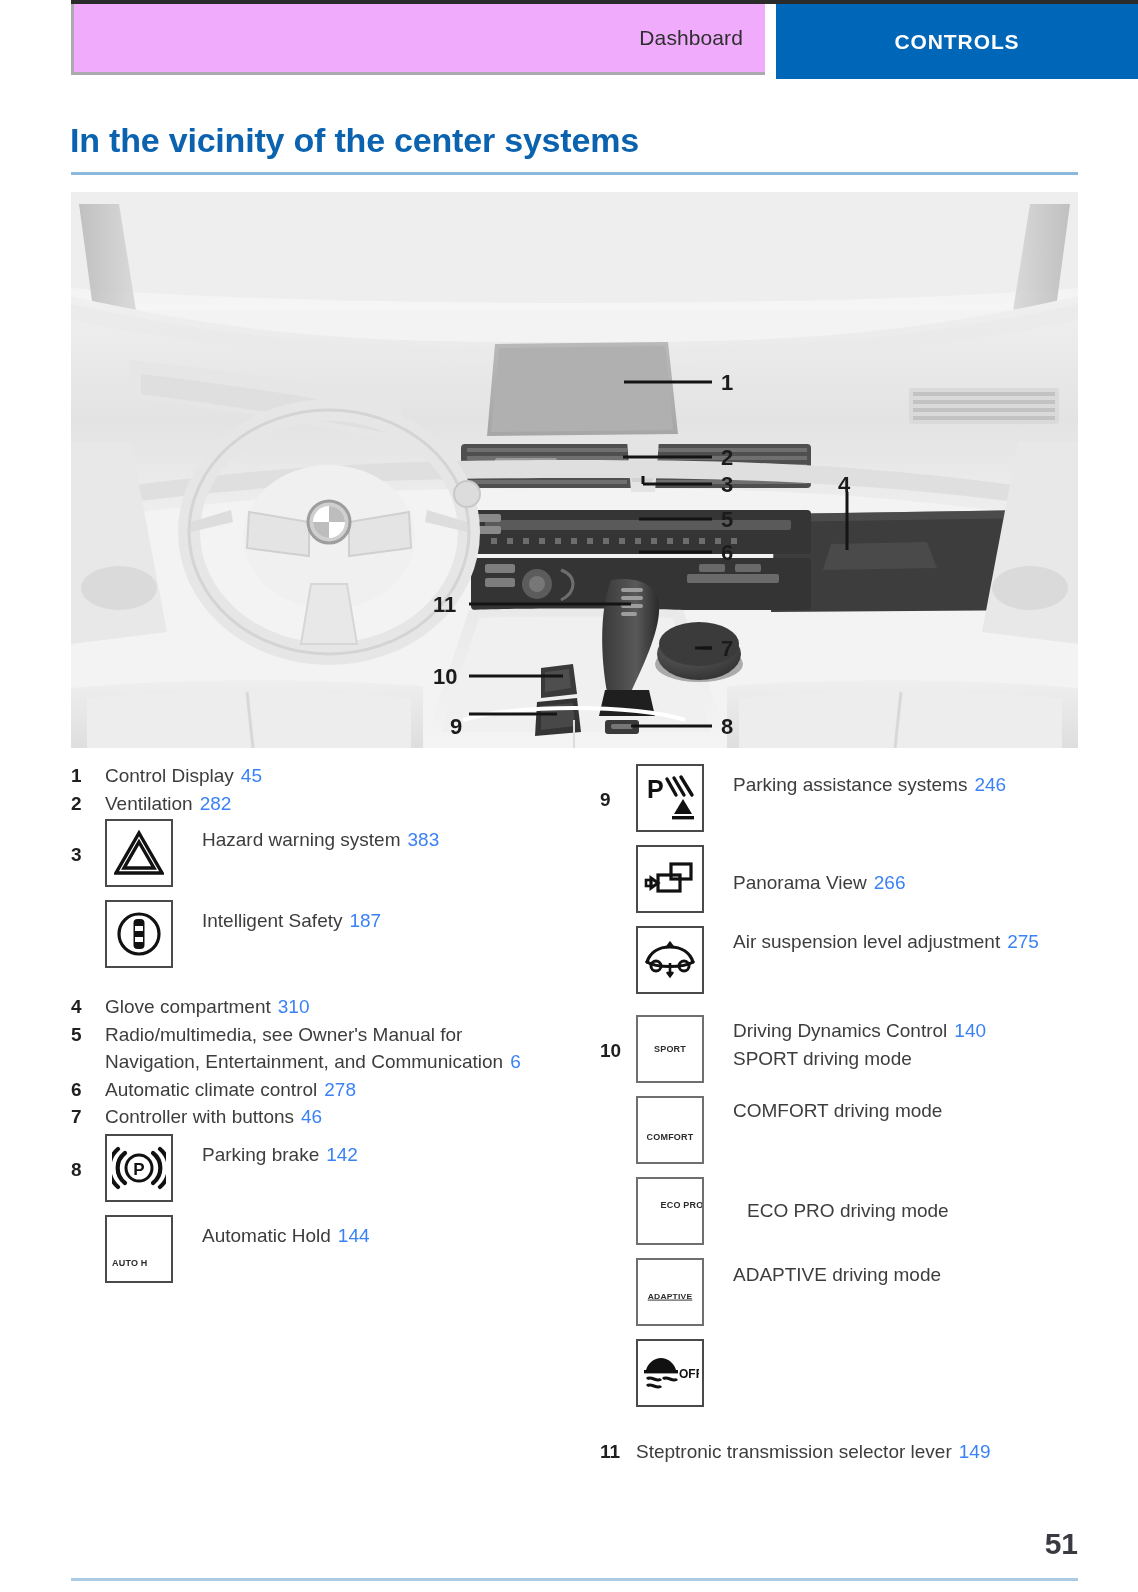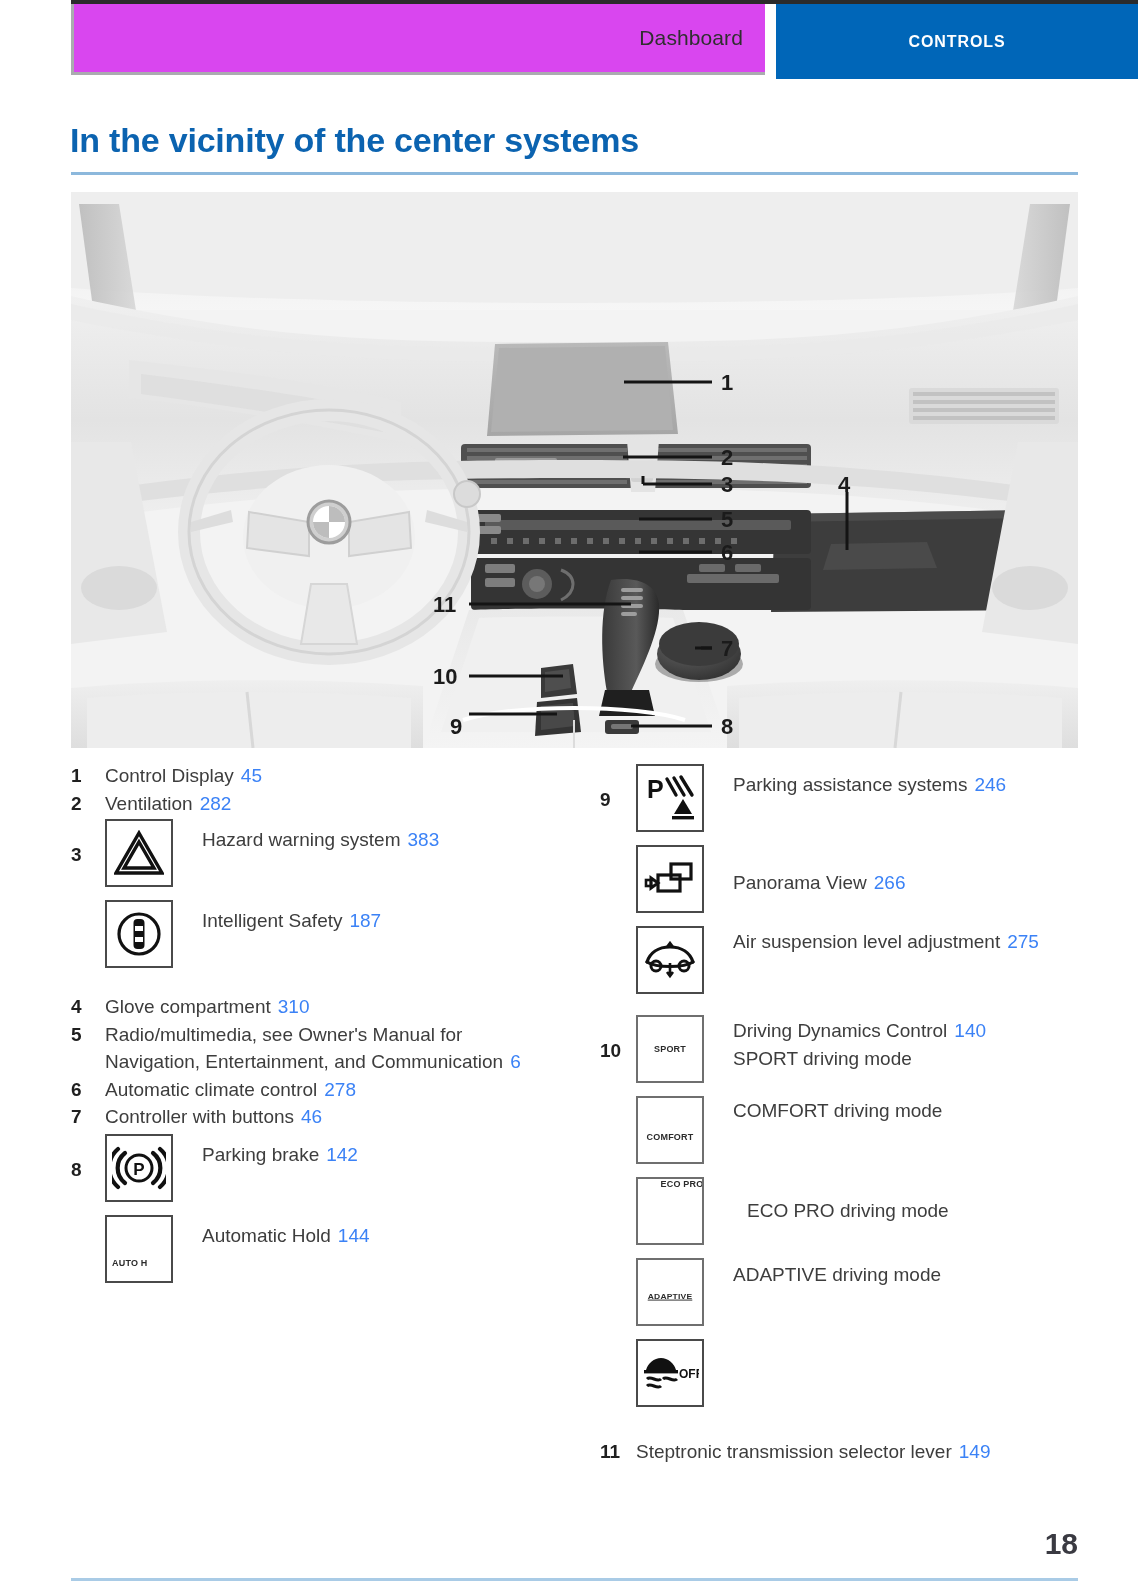--- a/index.html
+++ b/index.html
@@ -31,21 +31,21 @@
     width: 1067px;
     height: 4px;
     background: #2b2b2b;
   }
   .tab-white {
     position: absolute;
     left: 0;
     top: 4px;
     width: 694px;
     height: 71px;
-    background: #d946ef;
+    background: #f0abfc;
     border-left: 3px solid #aaabaf;
     border-bottom: 3px solid #aaabaf;
     box-sizing: border-box;
     display: flex;
     align-items: center;
     justify-content: flex-end;
   }
   .tab-white-label {
     font-size: 21px;
     color: #2f2f2f;
@@ -57,21 +57,21 @@
     left: 705px;
     top: 4px;
     width: 362px;
     height: 75px;
     background: #0066b8;
     display: flex;
     align-items: center;
     justify-content: center;
   }
   .tab-blue-label {
-    font-size: 16px;
+    font-size: 21px;
     font-weight: bold;
     color: #ffffff;
     letter-spacing: 0.9px;
   }
 
   
   .page-heading {
     position: absolute;
     left: 70px;
     top: 121px;
@@ -574,21 +574,21 @@
   </div>
   <div class="icon-row" style="margin-top:13px;">
     <span class="row-num wide"></span>
     <span class="icon-box thin" style="align-items:center;">
       <span class="icon-label" style="padding-top:16px;">COMFORT</span>
     </span>
     <span class="icon-text" style="padding-top:1px;">COMFORT driving mode</span>
   </div>
   <div class="icon-row" style="margin-top:13px;">
     <span class="row-num wide"></span>
-    <span class="icon-box thin" style="align-items:flex-start;padding-left:24px;">
+    <span class="icon-box thin" style="align-items:center;padding-left:24px;">
       <span class="icon-label" style="padding-bottom:13px;">ECO PRO</span>
     </span>
     <span class="icon-text" style="padding-top:20px;margin-left:14px;">ECO PRO driving mode</span>
   </div>
   <div class="icon-row" style="margin-top:13px;">
     <span class="row-num wide"></span>
     <span class="icon-box thin" style="align-items:center;">
       <span class="icon-label" style="padding-top:8px; font-size:8.5px;text-decoration:underline;">ADAPTIVE</span>
     </span>
     <span class="icon-text" style="padding-top:3px;">ADAPTIVE driving mode</span>
@@ -609,14 +609,14 @@
 
   <div class="spacer-22"></div>
 
   <div class="row" style="margin-top:6px;">
     <span class="row-num wide">11</span>
     <span class="row-text"><span>Steptronic transmission selector lever</span><span class="pg">149</span></span>
   </div>
 
 </div>
 
-<div class="page-number">18</div>
+<div class="page-number">51</div>
 <div class="footer-rule"></div>
 
 </body></html>

